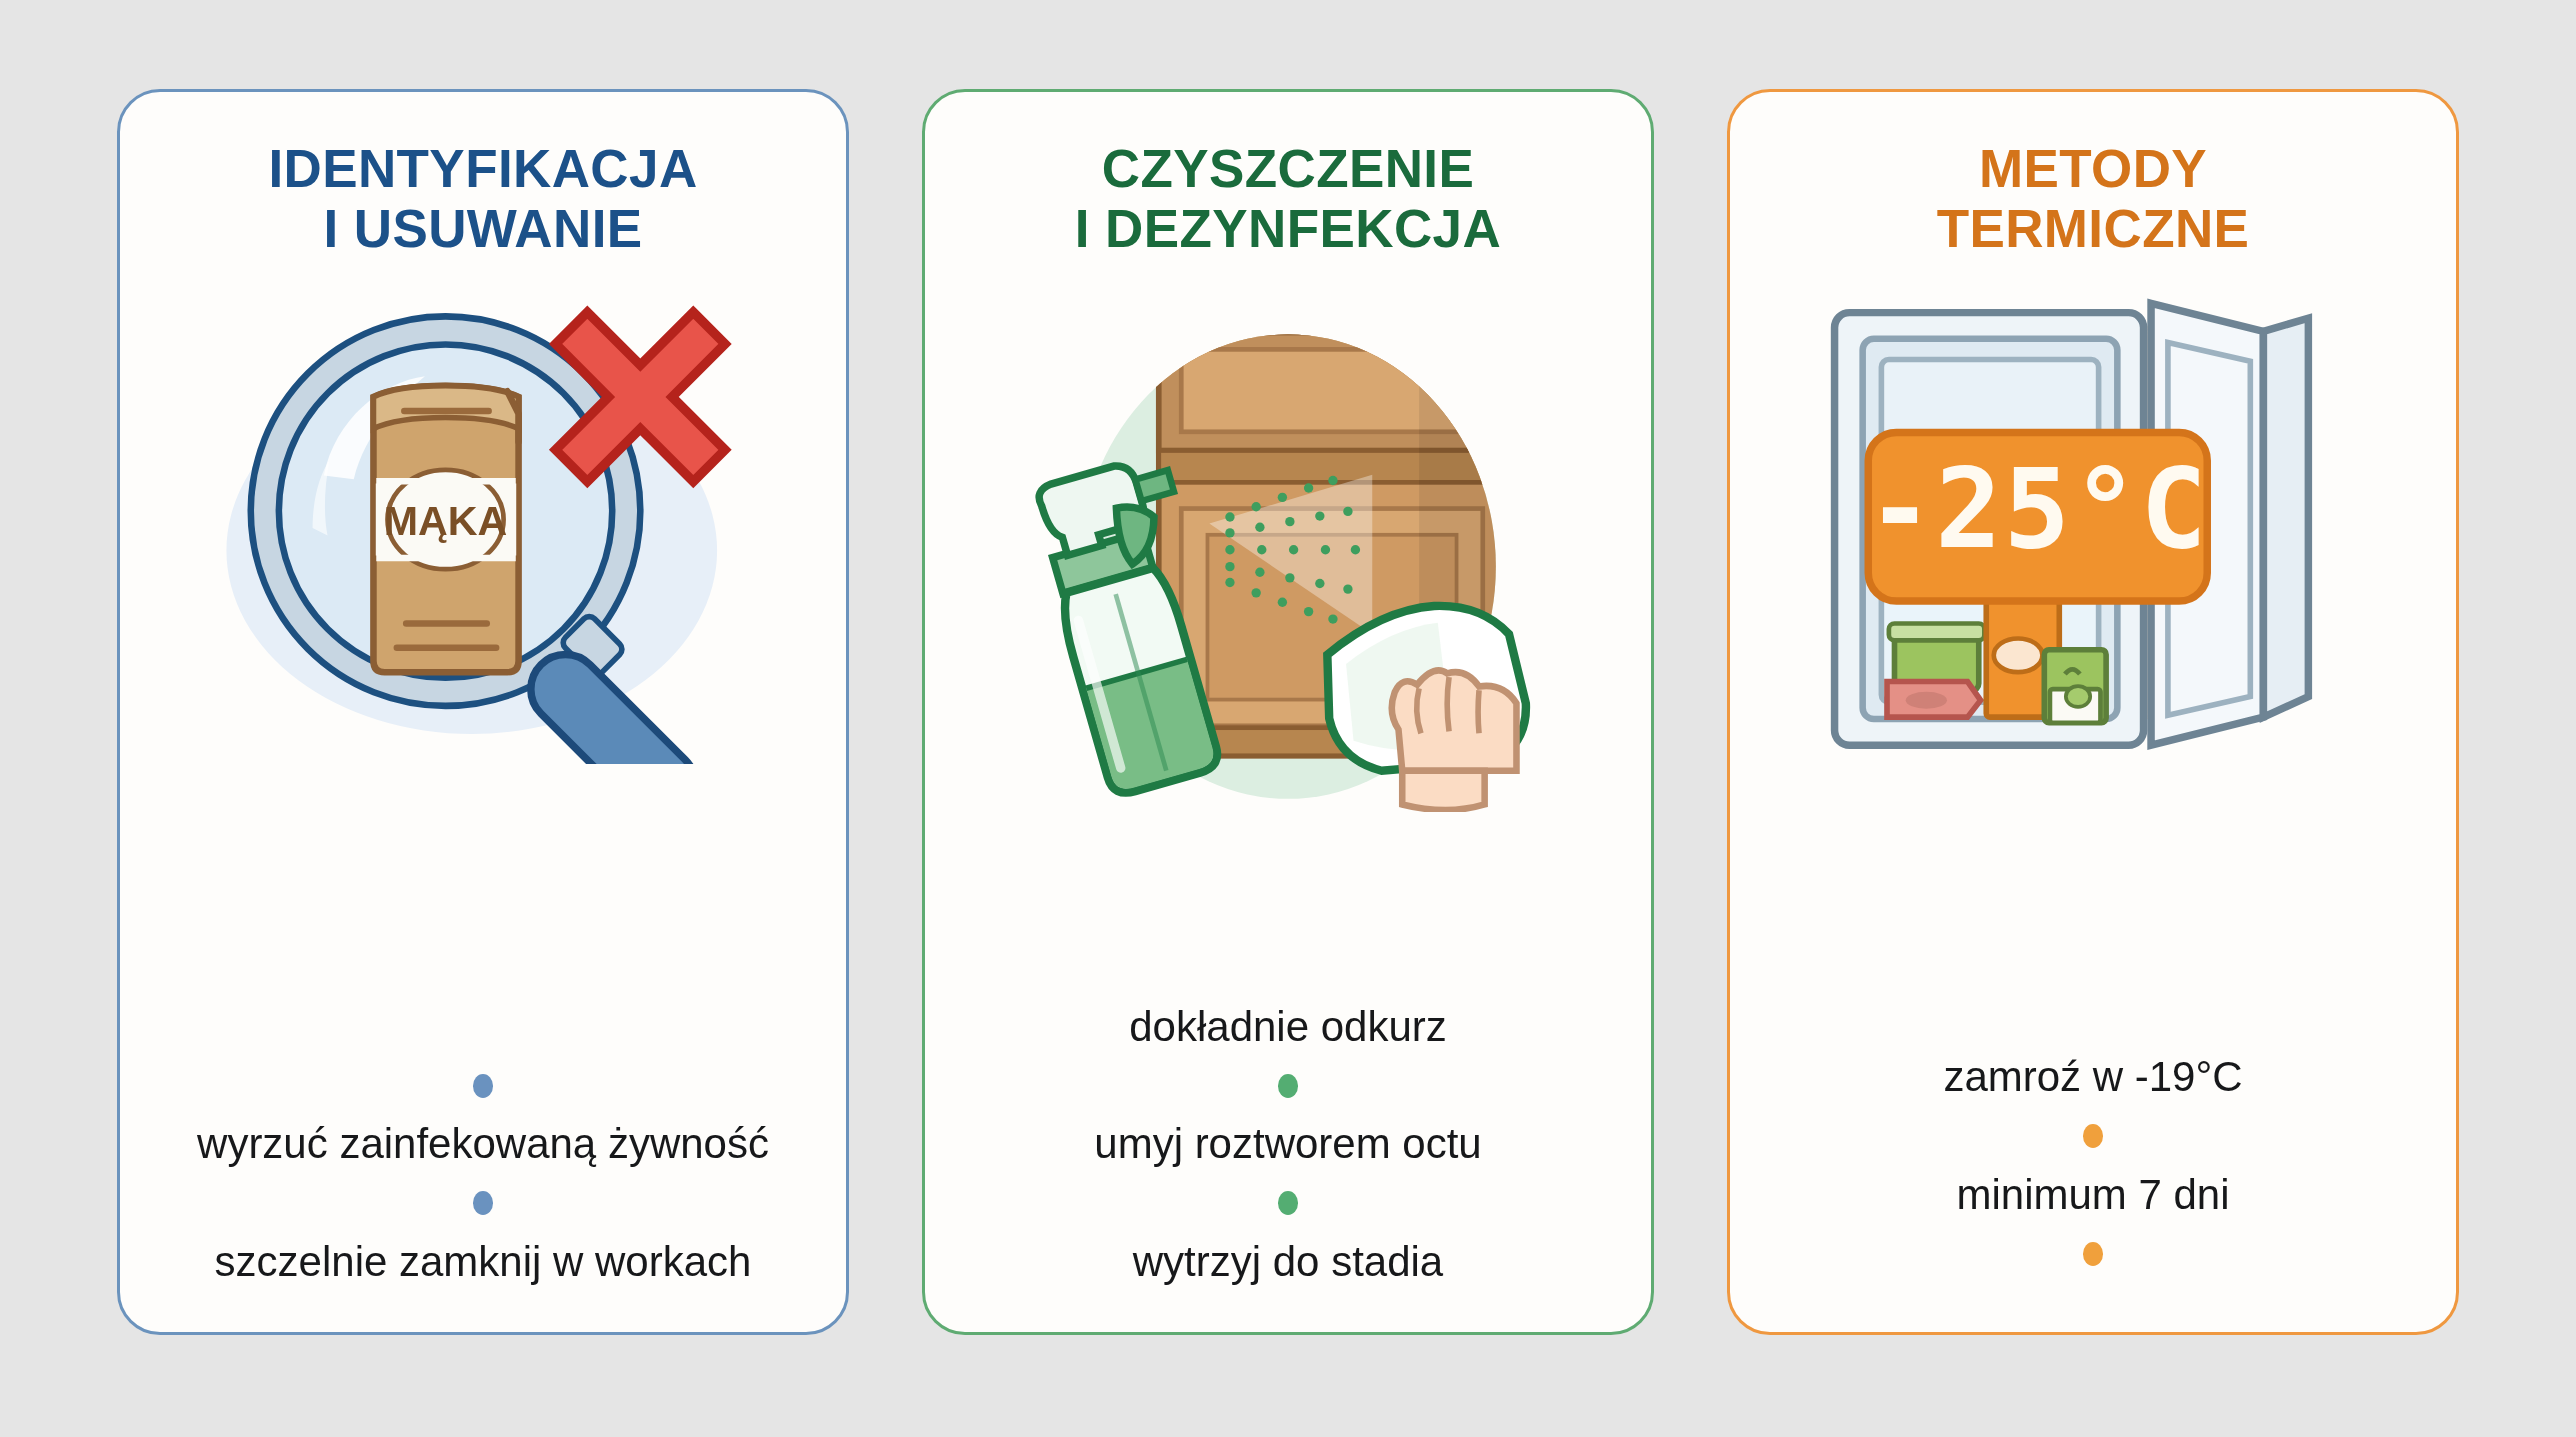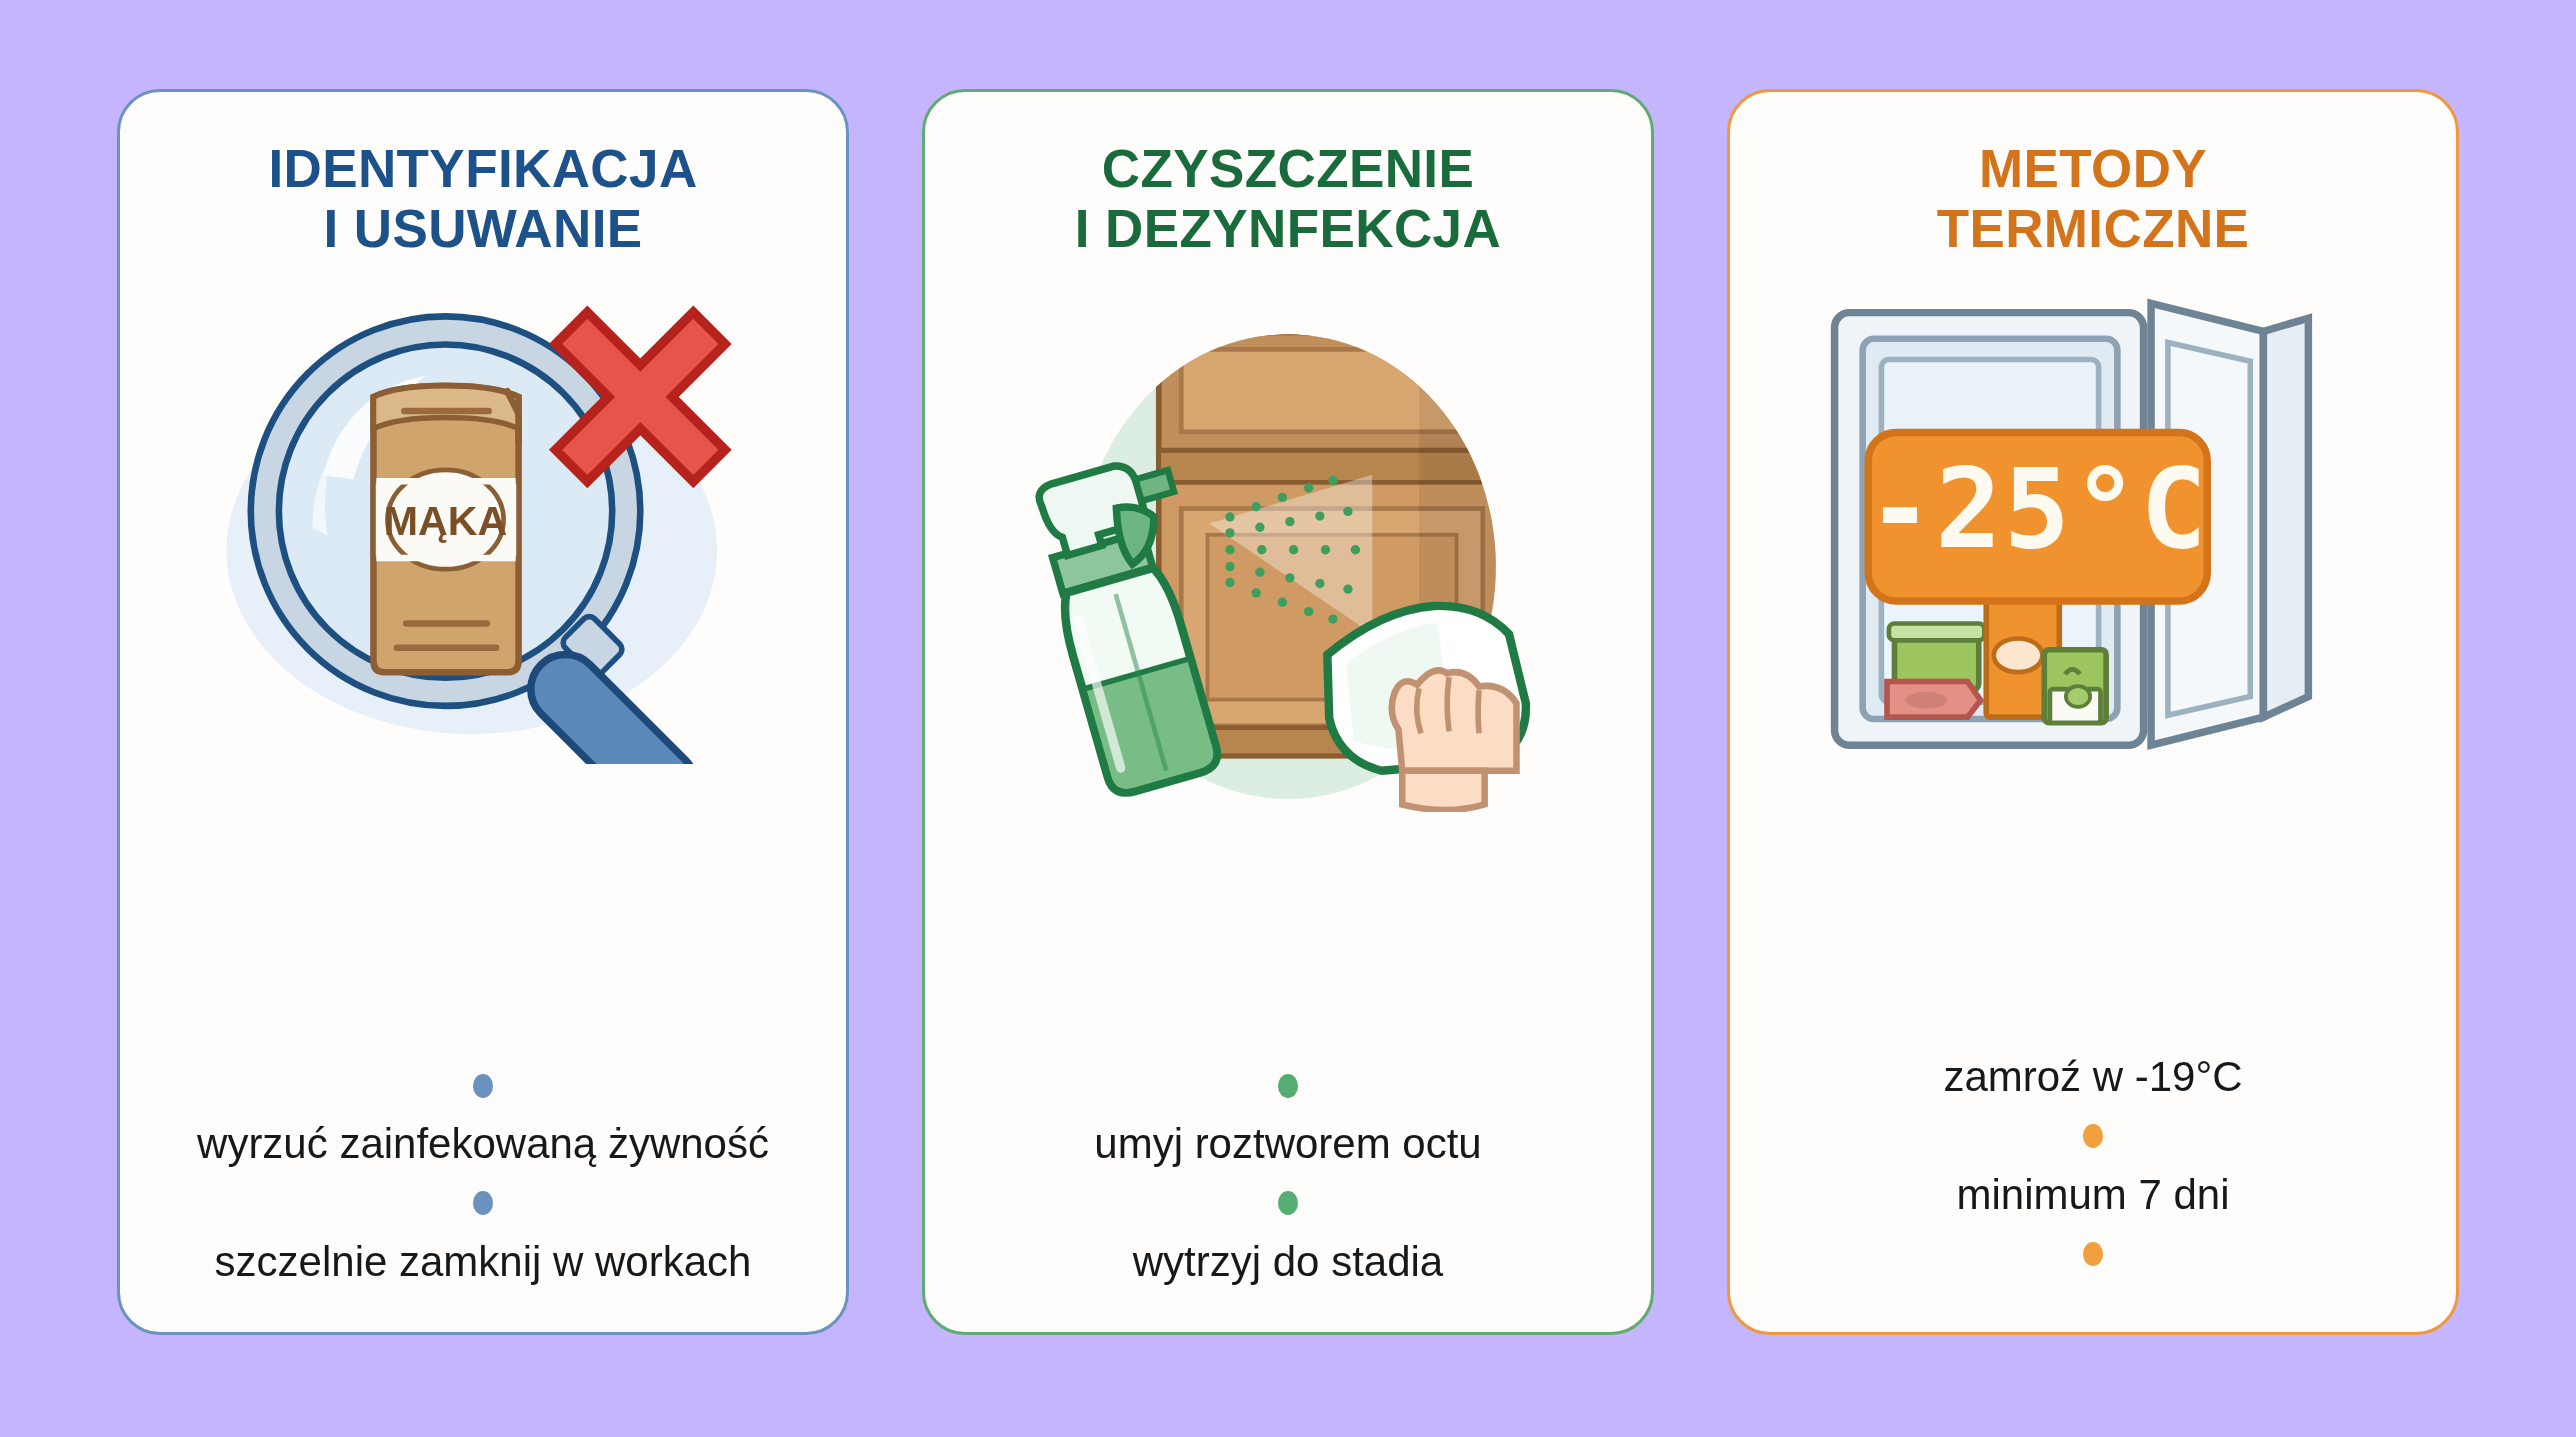--- a/index.html
+++ b/index.html
@@ -11,21 +11,21 @@
     width: 2576px;
     height: 1438px;
     font-family: "Liberation Sans", sans-serif;
     background: #fefdfb;
     overflow: hidden;
   }
   .stage {
     position: relative;
     width: 2576px;
     height: 1438px;
-    background: #c4b5fd;
+    background: #e5e5e5;
   }
   .cards {
     position: absolute;
     left: 0; top: 0;
     width: 2576px;
     height: 1438px;
     display: flex;
     align-items: center;
     justify-content: center;
     gap: 73px;
@@ -226,20 +226,21 @@
             <path d="M468 384 Q452 374 444 392 Q436 414 448 432 L452 476 L574 476 L574 404 Q560 382 534 386 Q520 366 500 372 Q486 362 468 384 Z" fill="#fbdcc4" stroke="#c09272" stroke-width="7"></path>
             <path d="M470 388 Q464 412 472 436" fill="none" stroke="#c09272" stroke-width="6"></path>
             <path d="M502 376 Q498 404 502 434" fill="none" stroke="#c09272" stroke-width="6"></path>
             <path d="M534 390 Q532 414 534 436" fill="none" stroke="#c09272" stroke-width="6"></path>
             <path d="M452 476 L452 512 Q500 524 540 512 L540 476 Z" fill="#fbdcc4" stroke="#c09272" stroke-width="7"></path>
           </g>
         </svg>
       </div>
 
       <div class="steps">
+        <div class="step">dokładnie odkurz</div>
         <div class="dot"></div>
         <div class="step">umyj roztworem octu</div>
         <div class="dot"></div>
         <div class="step">wytrzyj do stadia</div>
       </div>
     </section>
 
     <section class="card c-orange">
       <h2 class="card-title">METODY
 TERMICZNE</h2>

